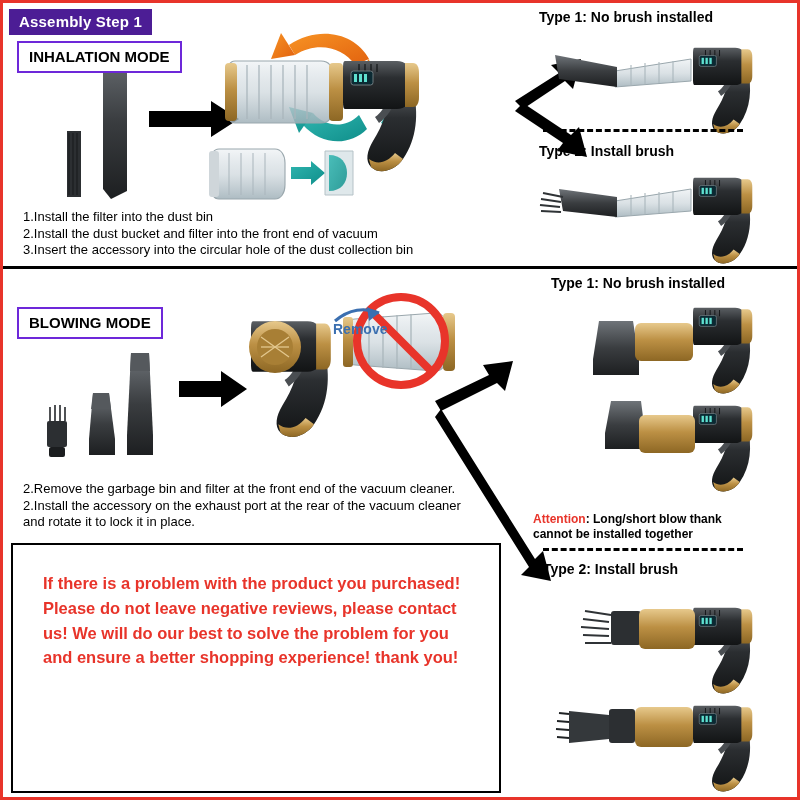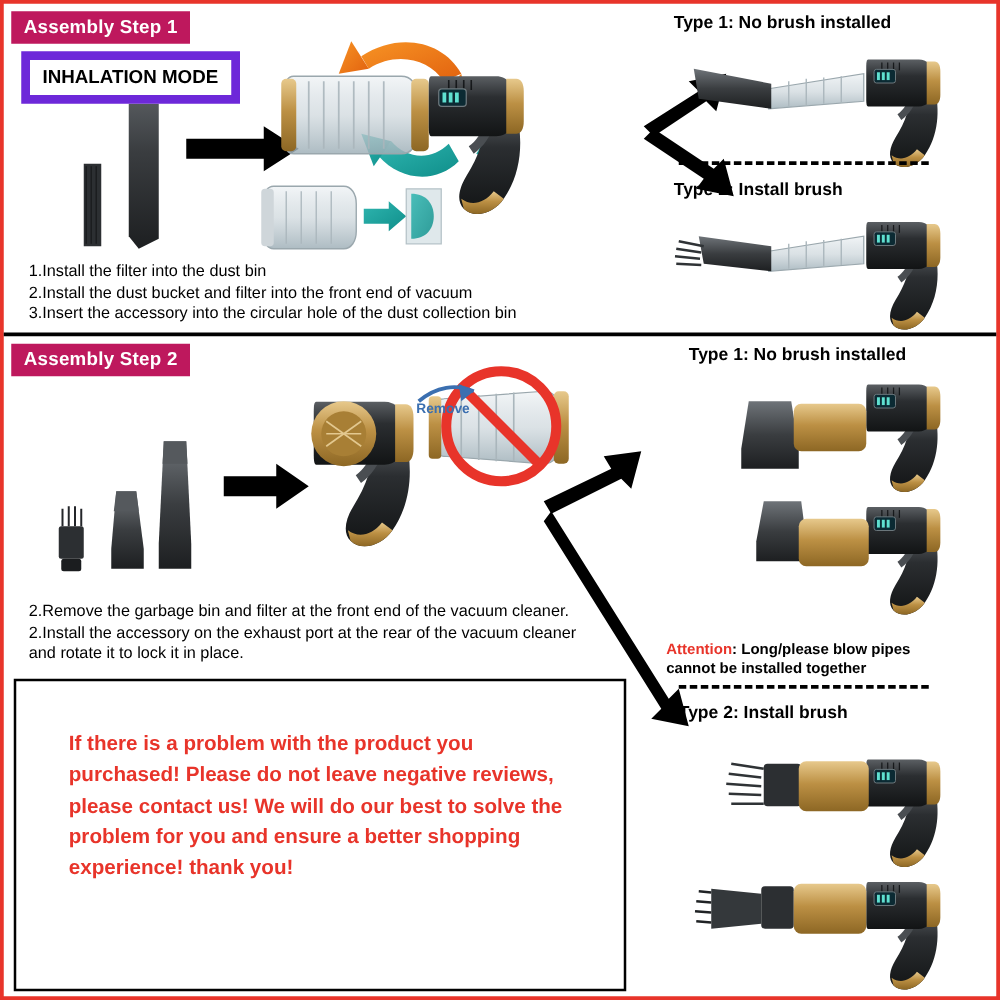--- a/index.html
+++ b/index.html
@@ -11,29 +11,29 @@
     overflow:hidden;
     position:relative;
   }
   .page{
     position:absolute;inset:0;
     border:3px solid #e8342a;
     box-sizing:border-box;
   }
   .step-badge{
     position:absolute;
-    background:#be185d;color:#fff;
+    background:#4c1d95;color:#fff;
     font-weight:bold;font-size:15px;
     padding:4px 10px 5px 10px;
     letter-spacing:.2px;
     z-index:6;
   }
   .mode-box{
     position:absolute;
-    border:7px solid #6d28d9;
+    border:2px solid #6d28d9;
     background:#fff;
     font-weight:bold;
     font-size:15px;
     padding:5px 10px 6px 10px;
     z-index:5;
   }
   .instructions{
     position:absolute;
     font-size:13px;
     line-height:1.28;
@@ -59,33 +59,33 @@
     line-height:1.25;
     white-space:pre-line;
   }
   .attention b{color:#e8342a;}
   .notice{
     position:absolute;
     border:2px solid #000;
     box-sizing:border-box;
   }
   .notice p{
-    margin:12px;
+    margin:0;
     color:#e8342a;
     font-weight:bold;
     font-size:16.5px;
     line-height:1.5;
     padding:26px 20px 0 30px;
     text-align:left;
   }
   svg{display:block;}
   .svgwrap{position:absolute;left:0;top:0;width:800px;height:800px;pointer-events:none;}
   .remove-tag{
     position:absolute;
-    font-size:11px;
+    font-size:14px;
     font-weight:bold;
     color:#3b6fb0;
   }
 </style>
 </head>
 <body>
 
 <div class="page">
 
   <div class="svgwrap">
@@ -378,30 +378,30 @@
   <div class="instructions" style="left:20px;top:206px;width:500px;">1.Install the filter into the dust bin
 2.Install the dust bucket and filter into the front end of vacuum
 3.Insert the accessory into the circular hole of the dust collection bin</div>
 
   <div class="label" style="left:536px;top:6px;">Type 1: No brush installed</div>
   <div class="dashed" style="left:540px;top:126px;width:200px;"></div>
   <div class="label" style="left:536px;top:140px;">Type 2: Install brush</div>
 
   <div class="divider-h" style="left:0px;top:263px;width:794px;"></div>
 
-  <div class="step-badge" style="left:6px;top:272px;">Assembly Step 2</div>
+  <div class="mode-box" style="left:14px;top:304px;">BLOWING MODE</div>
   <div class="remove-tag" style="left:330px;top:318px;">Remove</div>
   <div class="instructions" style="left:20px;top:478px;width:500px;">2.Remove the garbage bin and filter at the front end of the vacuum cleaner.
 2.Install the accessory on the exhaust port at the rear of the vacuum cleaner
 and rotate it to lock it in place.</div>
 
   <div class="label" style="left:548px;top:272px;">Type 1: No brush installed</div>
 
   <div class="attention" style="left:530px;top:494px;width:250px;">
-    <b>Attention</b><span>: Long/please blow pipes
+    <b>Attention</b><span>: Long/short blow thank
 cannot be installed together</span>
   </div>
 
   <div class="dashed" style="left:540px;top:545px;width:200px;"></div>
   <div class="label" style="left:540px;top:558px;">Type 2: Install brush</div>
 
   <div class="notice" style="left:8px;top:540px;width:490px;height:250px;">
     <p>If there is a problem with the product you purchased! Please do not leave negative reviews, please contact us! We will do our best to solve the problem for you and ensure a better shopping experience! thank you!</p>
   </div>
 

